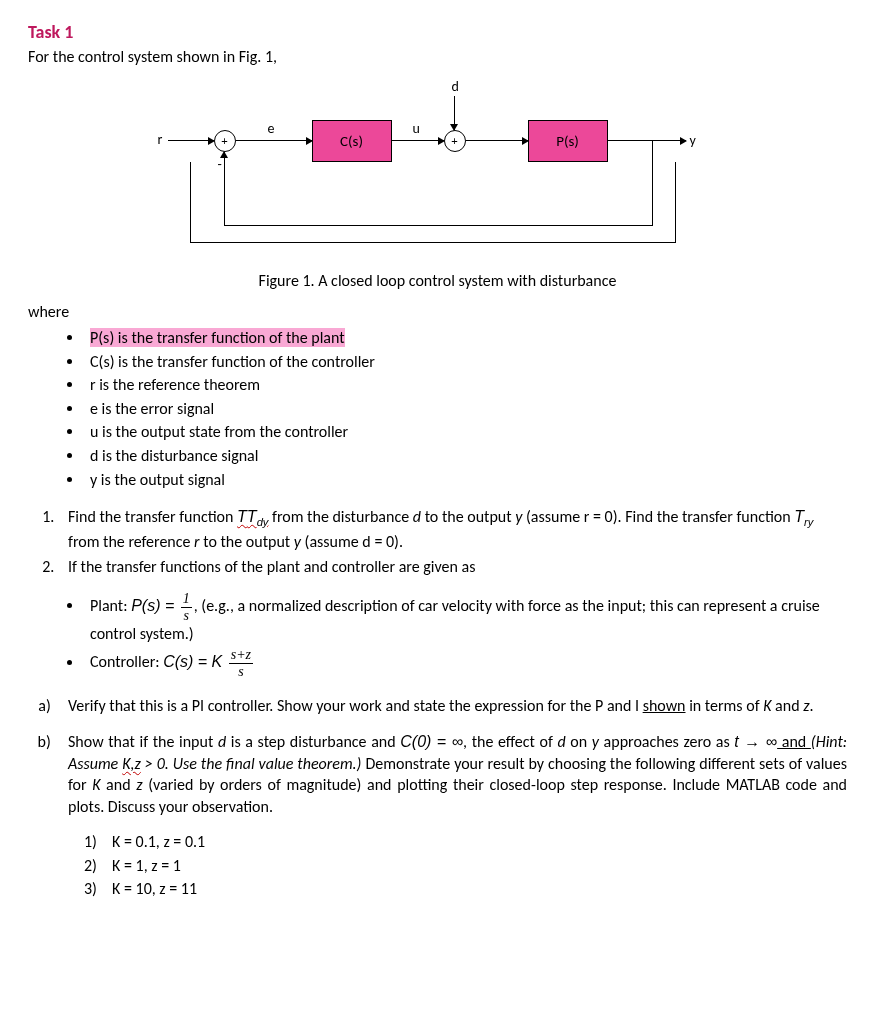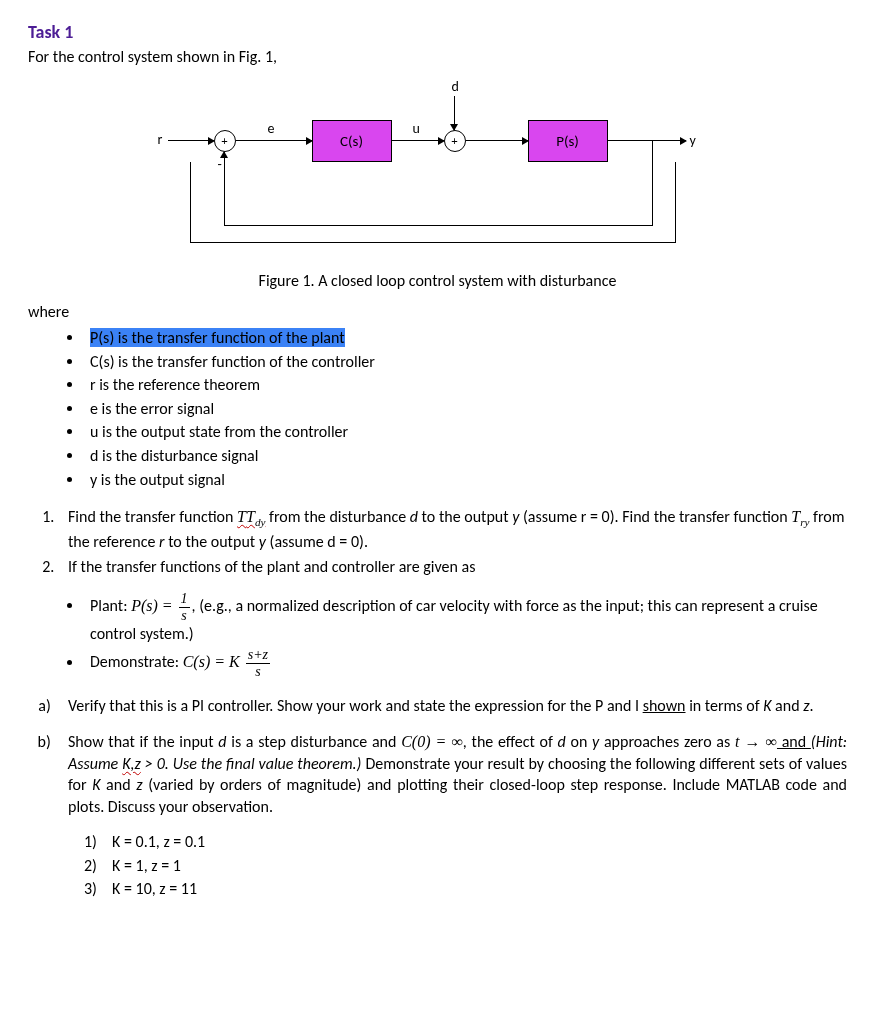--- a/index.html
+++ b/index.html
@@ -8,40 +8,40 @@
     font-family: Calibri, "Segoe UI", Arial, sans-serif;
     font-size: 16px;
     color: #000;
     background: #fff;
     width: 875px;
     box-sizing: border-box;
     line-height: 1.35;
   }
   .task-title {
     font-weight: 700;
-    color: #4c1d95;
+    color: #be185d;
     font-size: 18px;
     margin: 0 0 2px 0;
   }
   .intro { margin: 0 0 14px 0; }
 
   
   .diagram-wrap {
     width: 560px;
     margin: 0 auto 8px auto;
   }
   .diagram {
     position: relative;
     width: 560px;
     height: 180px;
   }
   .block {
     position: absolute;
     border: 1.5px solid #000;
-    background: #d946ef;
+    background: #ec4899;
     display: flex;
     align-items: center;
     justify-content: center;
     font-size: 15px;
   }
   .sumcircle {
     position: absolute;
     width: 20px; height: 20px;
     border: 1.5px solid #000;
     border-radius: 50%;
@@ -94,21 +94,21 @@
   .where-label { margin: 4px 0 4px 0; }
 
   ul.defs {
     margin: 0 0 16px 0;
     padding-left: 56px;
   }
   ul.defs li {
     margin: 2px 0;
     padding-left: 6px;
   }
-  .hl { background: #3b82f6; }
+  .hl { background: #f9a8d4; }
 
   ol.tasks {
     margin: 0 0 14px 0;
     padding-left: 30px;
   }
   ol.tasks > li {
     padding-left: 10px;
     margin-bottom: 4px;
   }
 
@@ -146,21 +146,21 @@
     counter-increment: np;
     margin: 2px 0;
   }
   ol.numparen li::before {
     content: counter(np) ")";
     display: inline-block;
     width: 28px;
   }
 
   
-  .math { font-family: Liberation Serif, serif; font-style: italic; }
+  .math { font-family: Liberation Sans, sans-serif; font-style: italic; }
   .frac {
     display: inline-block;
     vertical-align: middle;
     text-align: center;
     font-family: "Cambria Math", "Times New Roman", serif;
     font-style: italic;
     font-size: 14px;
     line-height: 1;
     margin: 0 2px;
   }
@@ -234,21 +234,21 @@
     <span>Find the transfer function </span><span class="math squig"><span>T</span>T<sub>dy</sub></span><span> from the disturbance </span><span class="italic">d</span><span> to the output </span><span class="italic">y</span><span> (assume r = 0). Find the transfer function </span><span class="math">T<sub>ry</sub></span><span> from the reference </span><span class="italic">r</span><span> to the output </span><span class="italic">y</span><span> (assume d = 0).</span>
   </li>
   <li>If the transfer functions of the plant and controller are given as</li>
 </ol>
 
 <ul class="sub">
   <li>
     <span>Plant: </span><span class="math">P(s) = </span><span class="frac"><span class="num">1</span><span class="den">s</span></span><span>, (e.g., a normalized description of car velocity with force as the input; this can represent a cruise control system.)</span>
   </li>
   <li>
-    <span>Demonstrate: </span><span class="math">C(s) = K </span><span class="frac"><span class="num">s+z</span><span class="den">s</span></span>
+    <span>Controller: </span><span class="math">C(s) = K </span><span class="frac"><span class="num">s+z</span><span class="den">s</span></span>
   </li>
 </ul>
 
 <ol class="lettered">
   <li>
     <span>Verify that this is a PI controller. Show your work and state the expression for the P and I </span><span class="uline">shown</span><span> in terms of </span><span class="italic">K</span><span> and </span><span class="italic">z</span><span>.</span>
   </li>
   <li>
     <span>Show that if the input </span><span class="italic">d</span><span> is a step disturbance and </span><span class="math">C(0) = ∞</span><span>, the effect of </span><span class="italic">d</span><span> on </span><span class="italic">y</span><span> approaches zero as </span><span class="math">t → ∞</span><span class="uline"> and  </span><span class="italic">(Hint: Assume </span><span class="italic squig">K,z</span><span class="italic"> &gt; 0. Use the final value theorem.)</span><span> Demonstrate your result by choosing the following different sets of values for </span><span class="italic">K</span><span> and </span><span class="italic">z</span><span> (varied by orders of magnitude) and plotting their closed-loop step response. Include MATLAB code and plots. Discuss your observation.</span>
   </li>

